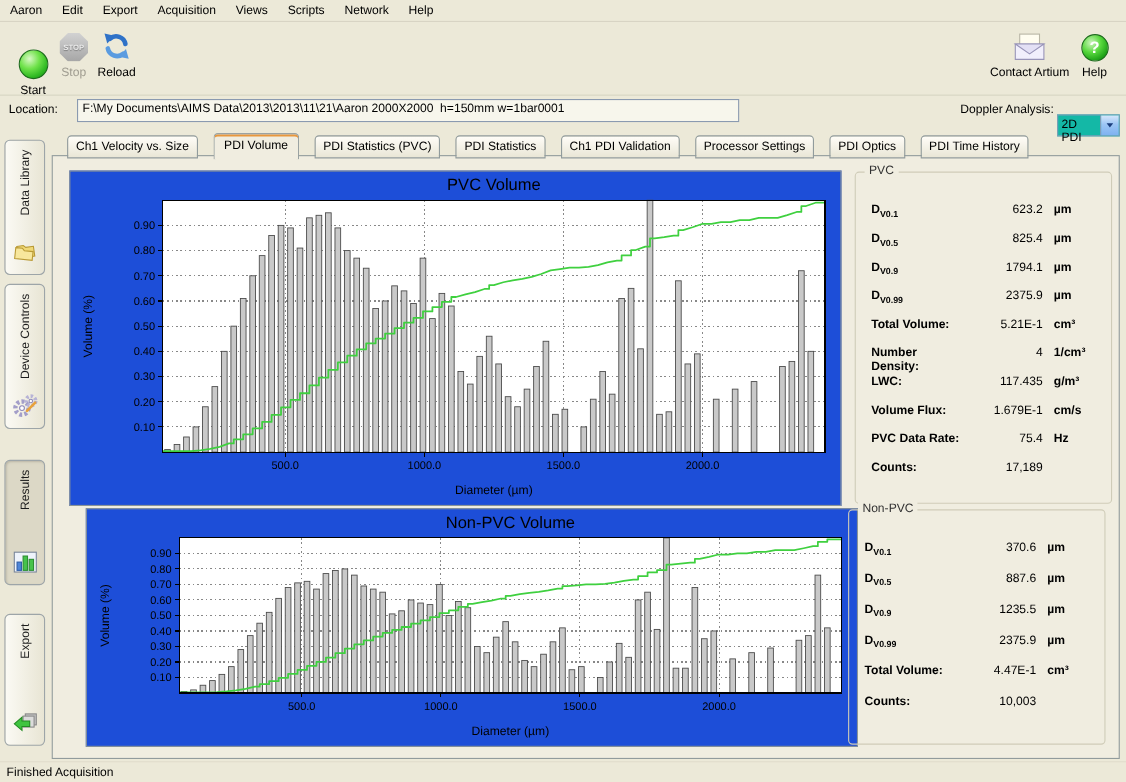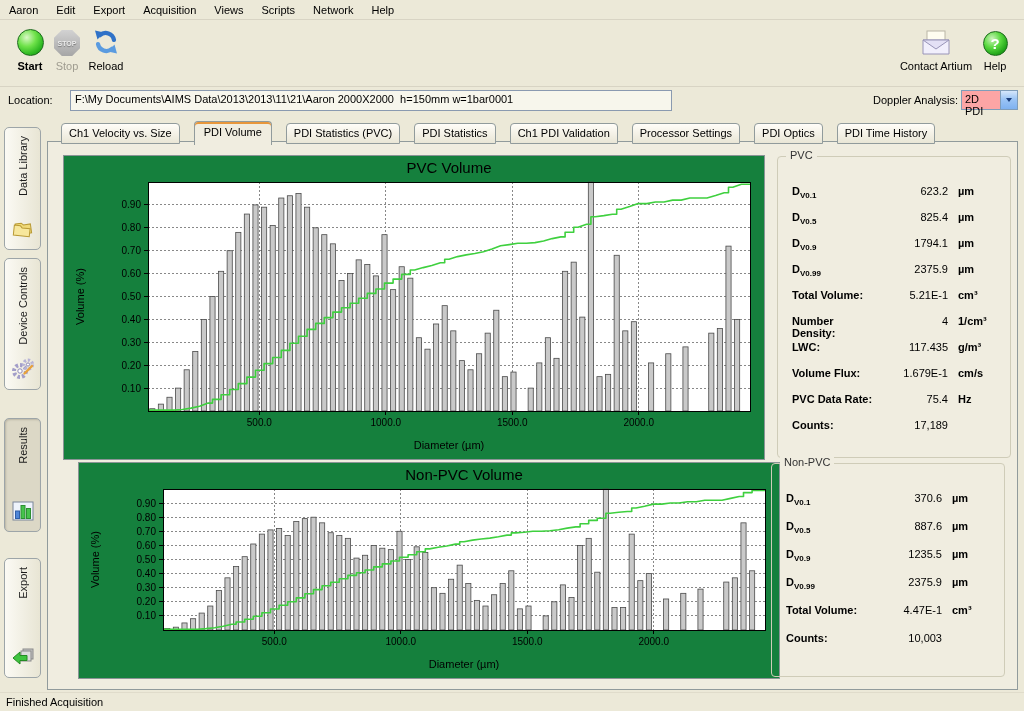--- a/index.html
+++ b/index.html
@@ -24,21 +24,21 @@
   .icon-help{width:25px;height:25px;border-radius:50%;margin:0 auto;display:flex;align-items:center;justify-content:center;
       background:radial-gradient(circle at 35% 30%,#cdf3bd,#59d93e 40%,#22a51a 72%,#0f7a0f);
       border:1px solid #1c6b1c;box-sizing:border-box;color:#fff;font-weight:bold;font-size:15px;}
   .iconwrap{height:28px;display:flex;align-items:flex-end;justify-content:center;}
   
   .locrow{position:absolute;left:0;top:87px;width:1024px;height:28px;}
   .loclabel{position:absolute;left:8px;top:7px;}
   .locfield{position:absolute;left:70px;top:3px;width:592px;height:17px;background:#f7f6ec;
             border:1px solid #8a9ab0;padding:1px 4px;white-space:pre;overflow:hidden;line-height:15px;}
   .doplabel{position:absolute;left:873px;top:7px;}
-  .dropdown{position:absolute;left:961px;top:3px;width:55px;height:18px;background:#fca5a5;
+  .dropdown{position:absolute;left:961px;top:17px;width:55px;height:18px;background:#14b8a6;
             border:1px solid #7f9db9;display:flex;}
   .ddvalue{flex:1;padding:2px 0 0 3px;}
   .ddbtn{width:16px;background:linear-gradient(#d6e7fb,#9cc5f5 45%,#7fb2f0);border-left:1px solid #7f9db9;
          display:flex;align-items:center;justify-content:center;}
   .tri{width:0;height:0;border-left:3.5px solid transparent;border-right:3.5px solid transparent;
        border-top:4px solid #1a3d7c;}
   
   .sidebar{position:absolute;left:2px;top:127px;width:42px;height:560px;}
   .sbtn{position:absolute;left:2px;width:37px;box-sizing:border-box;border:1px solid #9da5a8;border-radius:5px;
         background:linear-gradient(90deg,#fbfaf4,#e8e5d4);display:flex;flex-direction:column;
@@ -49,21 +49,21 @@
   
   .tabstrip{position:absolute;left:49px;top:119px;height:24px;z-index:3;white-space:nowrap;}
   .tab{display:inline-block;vertical-align:bottom;margin-right:2px;padding:3px 7px 4px;font-size:11px;
        border:1px solid #919b9c;border-radius:4px 4px 0 0;background:linear-gradient(#fffdf8,#e9e6d6);
        position:relative;top:1px;cursor:default;margin-left:12px;}
   .tab.selected{padding:4px 9px 7px;background:#f0ede0;border-bottom:0;top:2px;z-index:4;
        box-shadow:inset 0 2px 0 #e8973c;}
   .tabpage{position:absolute;left:47px;top:141px;width:971px;height:549px;background:#f0ede0;
        border:1px solid #919b9c;box-sizing:border-box;}
   
-  .chartbox{position:absolute;background:#15803d;border:1px solid #8a9496;}
+  .chartbox{position:absolute;background:#1d4ed8;border:1px solid #8a9496;}
   .chartbox svg{display:block;}
   svg text{font-family:"Liberation Sans",sans-serif;}
   
   .groupbox{position:absolute;border:1px solid #cfccb8;border-radius:4px;}
   .gbtitle{position:absolute;top:-8px;left:8px;background:#f0ede0;padding:0 4px;color:#333;}
   .gbrows{position:absolute;left:14px;right:8px;top:28px;}
   .srow{display:flex;align-items:baseline;}
   .slabel{flex:1;font-weight:bold;font-size:11px;}
   .ssub{font-size:8px;font-weight:bold;}
   .sval{width:68px;text-align:right;font-size:11px;}
@@ -80,21 +80,21 @@
     <span class="mitem">Edit</span>
     <span class="mitem">Export</span>
     <span class="mitem">Acquisition</span>
     <span class="mitem">Views</span>
     <span class="mitem">Scripts</span>
     <span class="mitem">Network</span>
     <span class="mitem">Help</span>
   </div>
 
 <div class="toolbar">
-  <div class="tbtn" style="left:10px;top:8px;width:40px;font-weight:bold;">
+  <div class="tbtn" style="left:10px;top:24px;width:40px;">
     <div class="iconwrap">
         <div class="icon-start"></div>
       </div>
     <div class="tlabel">Start</div>
   </div>
   <div class="tbtn disabled" style="left:50px;top:8px;width:34px;">
     <div class="iconwrap">
         <div class="icon-stop">
           <span>STOP</span>
         </div>

